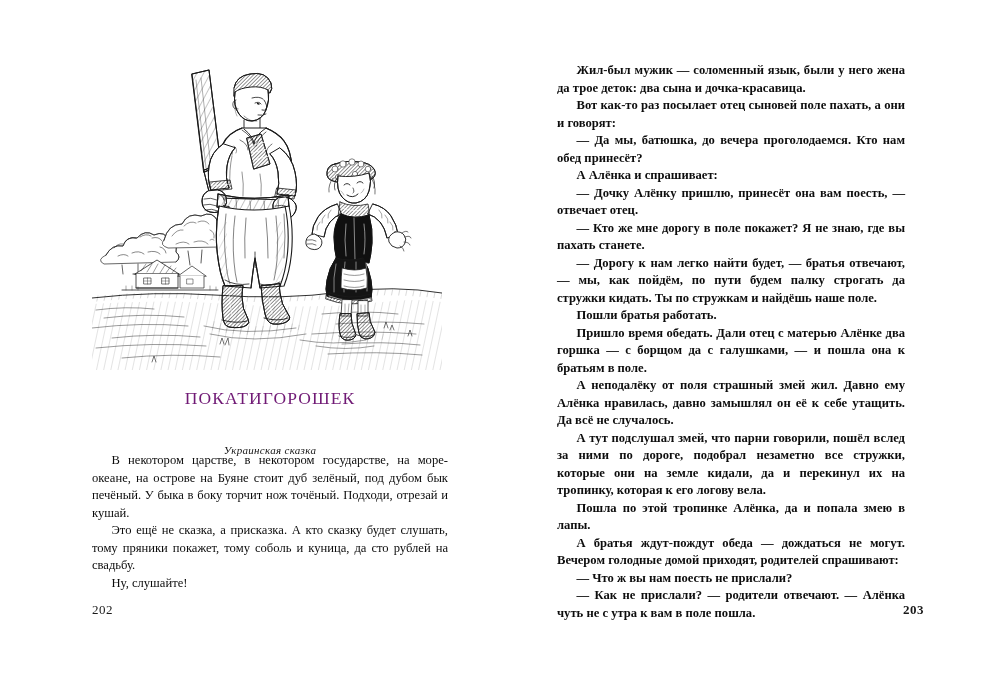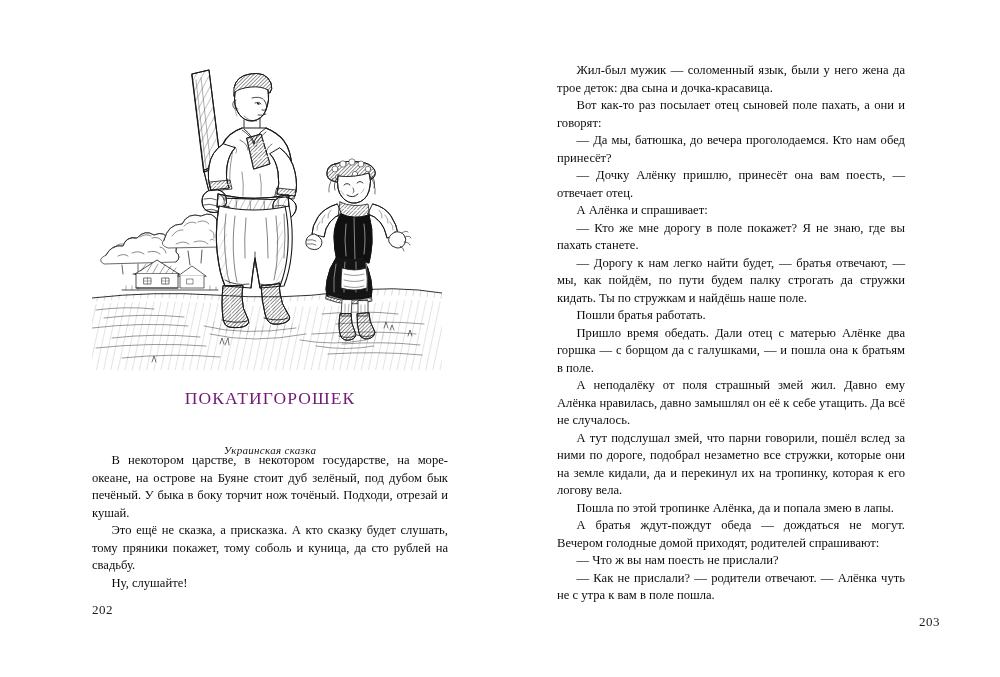--- a/index.html
+++ b/index.html
@@ -86,29 +86,30 @@
     width: 356px;
   }
 
   .page-num {
     position: absolute;
     font-size: 13px;
     color: #1a1a1a;
     letter-spacing: 0.5px;
   }
   .page-num-left  { left: 32px;  top: 572px; }
-  .page-num-right { right: 0px;  top: 572px; margin-top: 12px; }
+  .page-num-right { right: 16px;  top: 572px; }
 
   
   .page-right {
     position: absolute;
     left: 520px;
     top: 30px;
     width: 420px;
     height: 620px;
+    font-weight: bold;
   }
   .right-body {
     position: absolute;
     left: 37px;
     top: 32px;
     width: 348px;
   }
 </style>
 </head>
 <body>
@@ -491,22 +492,22 @@
     </div>
 
     <div class="page-num page-num-left">202</div>
   </div>
 
   <div class="page-right">
     <div class="col right-body">
       <p>Жил-был мужик — соломенный язык, были у него жена да трое деток: два сына и дочка-красавица.</p>
       <p>Вот как-то раз посылает отец сыновей поле пахать, а они и говорят:</p>
       <p>— Да мы, батюшка, до вечера проголодаемся. Кто нам обед принесёт?</p>
+      <p>А Алёнка и спрашивает:</p>
       <p>— Дочку Алёнку пришлю, принесёт она вам поесть, — отвечает отец.</p>
-      <p>А Алёнка и спрашивает:</p>
       <p>— Кто же мне дорогу в поле покажет? Я не знаю, где вы пахать станете.</p>
       <p>— Дорогу к нам легко найти будет, — братья отвечают, — мы, как пойдём, по пути будем палку строгать да стружки кидать. Ты по стружкам и найдёшь наше поле.</p>
       <p>Пошли братья работать.</p>
       <p>Пришло время обедать. Дали отец с матерью Алёнке два горшка — с борщом да с галушками, — и пошла она к братьям в поле.</p>
       <p>А неподалёку от поля страшный змей жил. Давно ему Алёнка нравилась, давно замышлял он её к себе утащить. Да всё не случалось.</p>
       <p>А тут подслушал змей, что парни говорили, пошёл вслед за ними по дороге, подобрал незаметно все стружки, которые они на земле кидали, да и перекинул их на тропинку, которая к его логову вела.</p>
       <p>Пошла по этой тропинке Алёнка, да и попала змею в лапы.</p>
       <p>А братья ждут-пождут обеда — дождаться не могут. Вечером голодные домой приходят, родителей спрашивают:</p>
       <p>— Что ж вы нам поесть не прислали?</p>
       <p>— Как не прислали? — родители отвечают. — Алёнка чуть не с утра к вам в поле пошла.</p>

